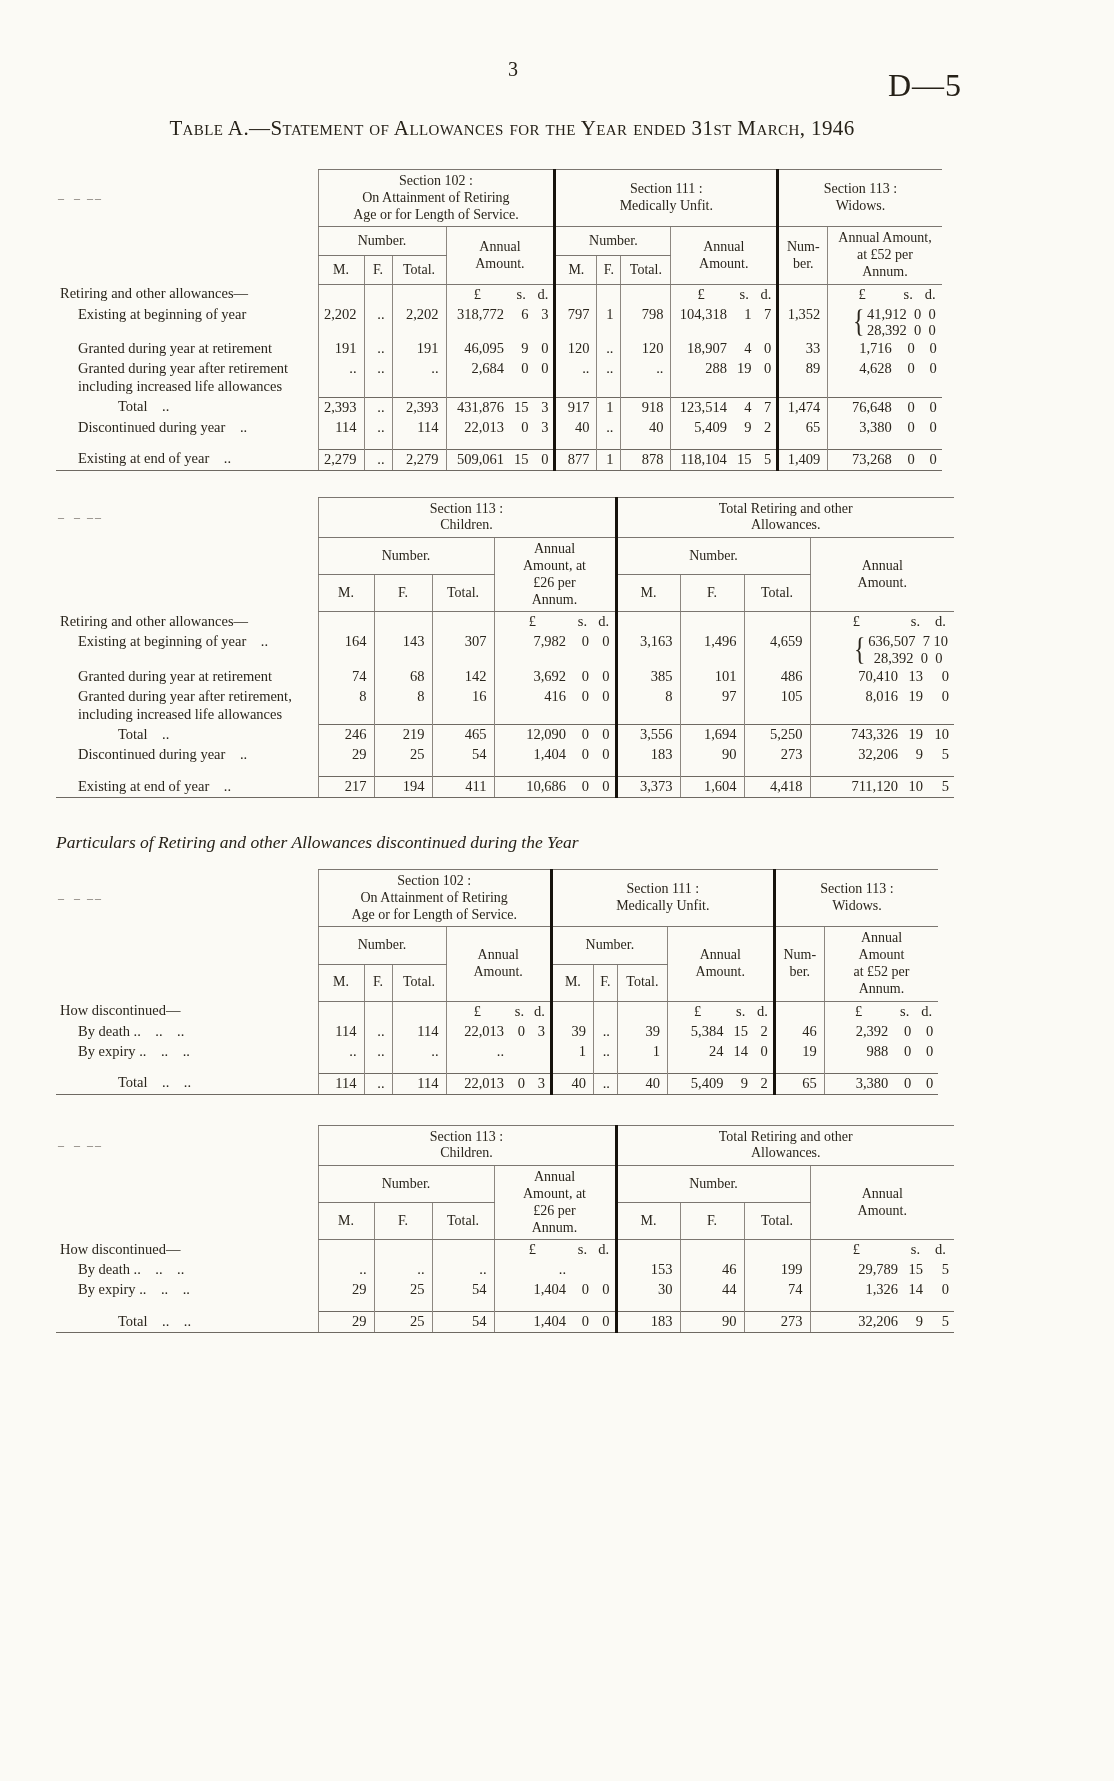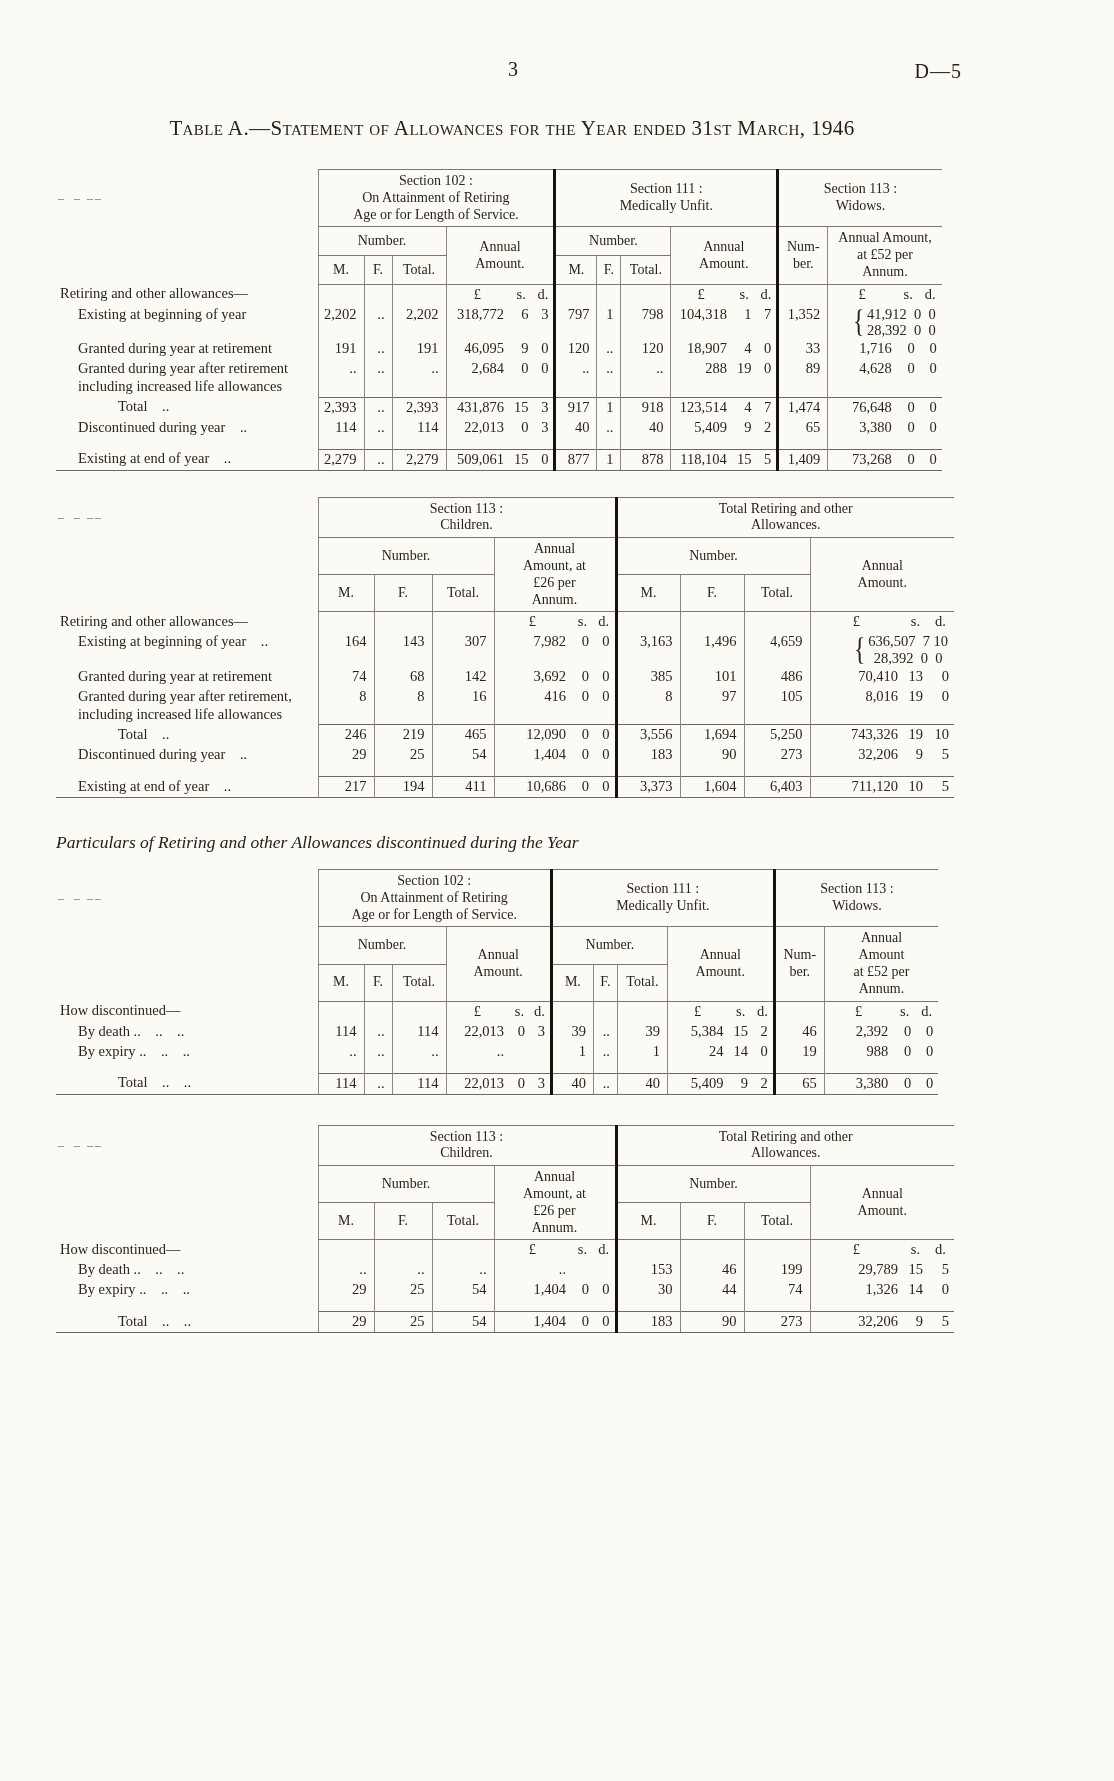--- a/index.html
+++ b/index.html
@@ -7,21 +7,21 @@
     width:1114px;height:1781px;
     background:#efece5;
     font-family:"Liberation Serif","DejaVu Serif",serif;
     color:#262118;
   }
   .sheet{position:relative;width:1114px;height:1781px;background:#fbfaf5;overflow:hidden;}
   .content{width:912px;margin-left:56px;position:relative;}
 
   .pagehead{position:relative;height:26px;padding-top:58px;}
   .pagenum{position:absolute;left:452px;top:58px;font-size:20px;}
-  .docref{position:absolute;right:6px;top:60px;font-size:20px;letter-spacing:1px;}
+  .docref{position:absolute;right:6px;top:67px;font-size:32px;letter-spacing:1px;}
 
   .title{margin-top:32px;text-align:center;font-variant:small-caps;font-size:21px;letter-spacing:0.4px;white-space:nowrap;}
   .subtitle{margin:34px 0 16px 0;text-align:left;font-style:italic;font-size:17.5px;}
 
   table.t{border-collapse:collapse;table-layout:fixed;font-size:14.5px;color:#2a251c;}
   .t th,.t td{padding:1px 4px;vertical-align:top;font-weight:normal;}
   .t thead th{
     text-align:center;vertical-align:middle;white-space:pre-line;
     border-bottom:1px solid #7b7670;padding:3px 2px;line-height:1.2;font-size:14px;
   }
@@ -439,21 +439,21 @@
           <tr class="ind1 ra rb">
             <td class="label">Existing at end of year ..</td>
             <td class="n bl">217</td>
             <td class="n bl">194</td>
             <td class="n bl">411</td>
             <td class="amt bl">10,686</td>
             <td class="sd">0</td>
             <td class="sd">0</td>
             <td class="n hbl">3,373</td>
             <td class="n bl">1,604</td>
-            <td class="n bl">6,403</td>
+            <td class="n bl">4,418</td>
             <td class="amt bl">711,120</td>
             <td class="sd">10</td>
             <td class="sd">5</td>
           </tr>
         </tbody>
     </table>
 
     <div class="subtitle">Particulars of Retiring and other Allowances discontinued during the Year</div>
 
     <table class="t t3">

